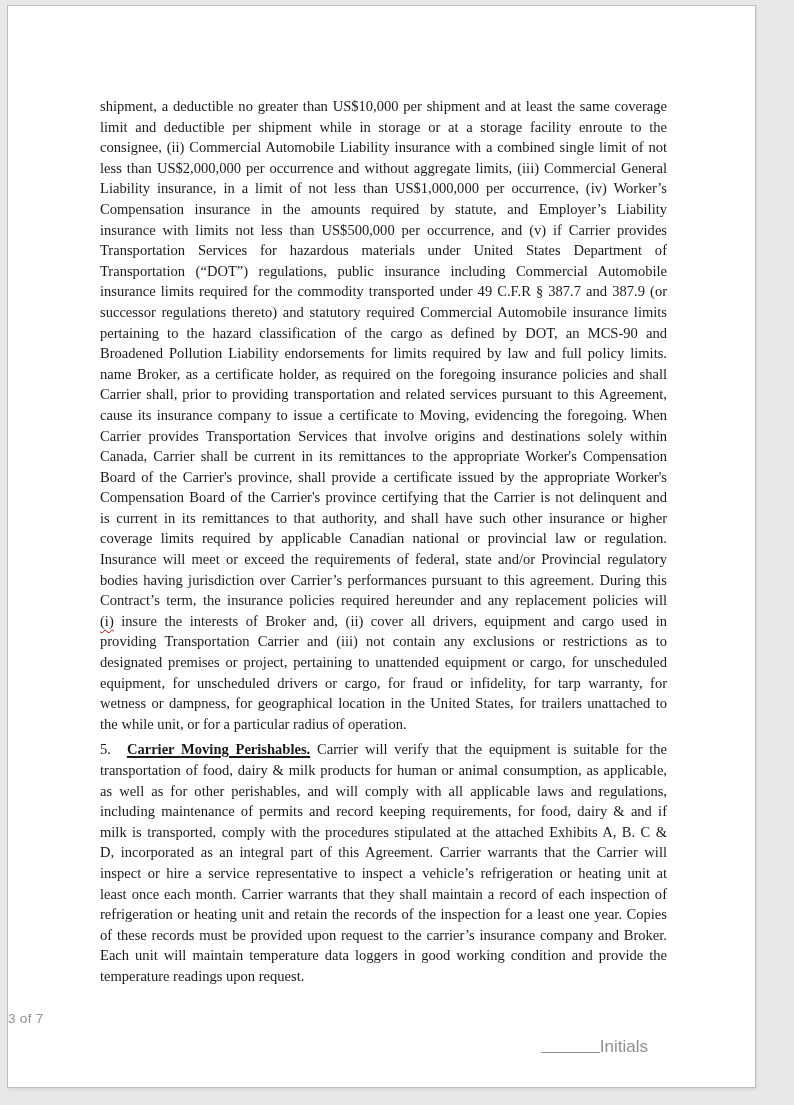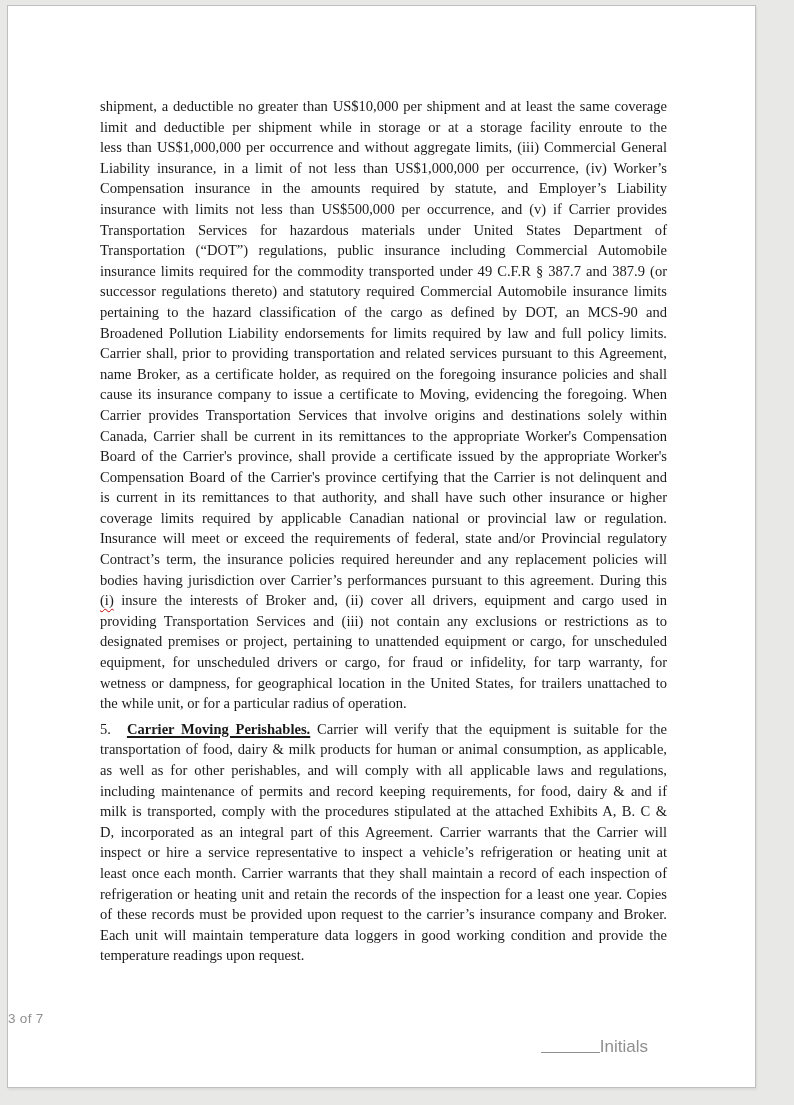--- a/index.html
+++ b/index.html
@@ -89,51 +89,52 @@
 <body>
 
 <div class="page">
 
   <div class="doc-text">
 
     <div class="paragraph">
       <div>
           <div class="line">shipment, a deductible no greater than US$10,000 per shipment and at least the same coverage</div>
           <div class="line">limit and deductible per shipment while in storage or at a storage facility enroute to the</div>
-          <div class="line">less than US$1,000,000 per occurrence and without aggregate limits, (iii) Commercial General</div>
+          <div class="line">consignee, (ii) Commercial Automobile Liability insurance with a combined single limit of not</div>
+          <div class="line">less than US$2,000,000 per occurrence and without aggregate limits, (iii) Commercial General</div>
           <div class="line">Liability insurance, in a limit of not less than US$1,000,000 per occurrence, (iv) Worker’s</div>
           <div class="line">Compensation insurance in the amounts required by statute, and Employer’s Liability</div>
           <div class="line">insurance with limits not less than US$500,000 per occurrence, and (v) if Carrier provides</div>
           <div class="line">Transportation Services for hazardous materials under United States Department of</div>
           <div class="line">Transportation (“DOT”) regulations, public insurance including Commercial Automobile</div>
           <div class="line">insurance limits required for the commodity transported under 49 C.F.R § 387.7 and 387.9 (or</div>
           <div class="line">successor regulations thereto) and statutory required Commercial Automobile insurance limits</div>
           <div class="line">pertaining to the hazard classification of the cargo as defined by DOT, an MCS-90 and</div>
           <div class="line">Broadened Pollution Liability endorsements for limits required by law and full policy limits.</div>
+          <div class="line">name Broker, as a certificate holder, as required on the foregoing insurance policies and shall</div>
           <div class="line">Carrier shall, prior to providing transportation and related services pursuant to this Agreement,</div>
-          <div class="line">name Broker, as a certificate holder, as required on the foregoing insurance policies and shall</div>
           <div class="line">cause its insurance company to issue a certificate to Moving, evidencing the foregoing. When</div>
           <div class="line">Carrier provides Transportation Services that involve origins and destinations solely within</div>
           <div class="line">Canada, Carrier shall be current in its remittances to the appropriate Worker's Compensation</div>
           <div class="line">Board of the Carrier's province, shall provide a certificate issued by the appropriate Worker's</div>
           <div class="line">Compensation Board of the Carrier's province certifying that the Carrier is not delinquent and</div>
           <div class="line">is current in its remittances to that authority, and shall have such other insurance or higher</div>
           <div class="line">coverage limits required by applicable Canadian national or provincial law or regulation.</div>
           <div class="line">Insurance will meet or exceed the requirements of federal, state and/or Provincial regulatory</div>
+          <div class="line">bodies having jurisdiction over Carrier’s performances pursuant to this agreement. During this</div>
           <div class="line">Contract’s term, the insurance policies required hereunder and any replacement policies will</div>
-          <div class="line">bodies having jurisdiction over Carrier’s performances pursuant to this agreement. During this</div>
         </div>
 
       <div class="line">
         <span class="squiggle">(i)</span>
         <span>insure the interests of Broker and, (ii) cover all drivers, equipment and cargo used in</span>
       </div>
 
       <div>
-          <div class="line">providing Transportation Services and (iii) not contain any exclusions or restrictions as to</div>
+          <div class="line">providing Transportation Carrier and (iii) not contain any exclusions or restrictions as to</div>
           <div class="line">designated premises or project, pertaining to unattended equipment or cargo, for unscheduled</div>
           <div class="line">equipment, for unscheduled drivers or cargo, for fraud or infidelity, for tarp warranty, for</div>
           <div class="line">wetness or dampness, for geographical location in the United States, for trailers unattached to</div>
         </div>
 
       <div class="line para-last">the while unit, or for a particular radius of operation.</div>
     </div>
 
     <div class="paragraph">
       <div class="line">

